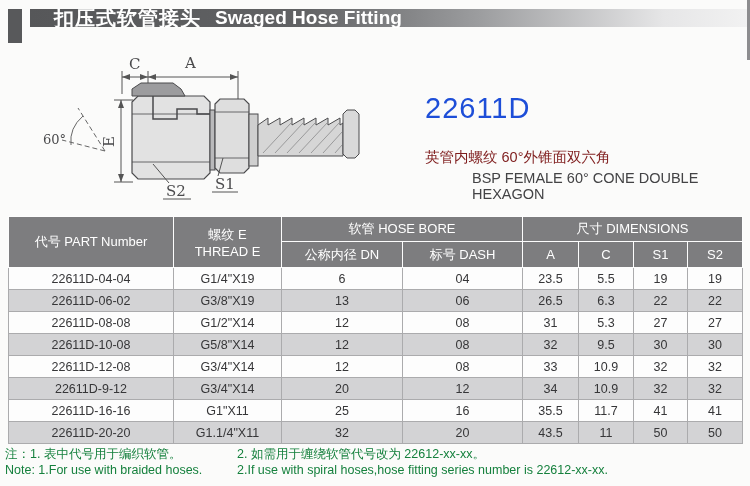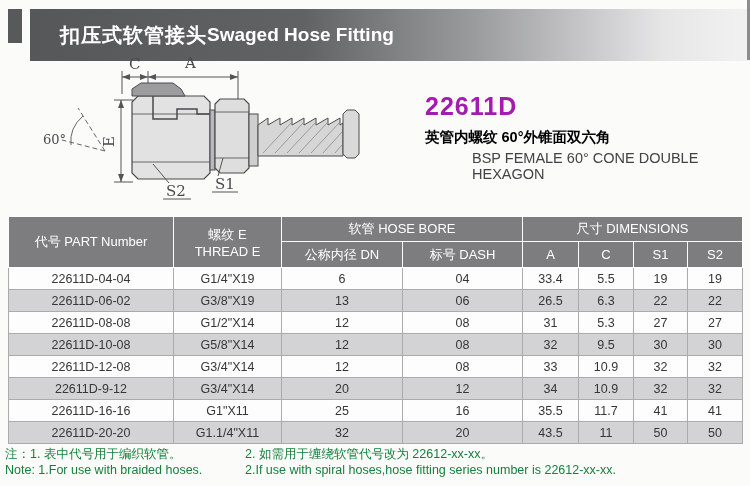--- a/index.html
+++ b/index.html
@@ -14,40 +14,40 @@
   .page { position: absolute; inset: 0; }
 
   
   .title-accent {
     position: absolute; left: 8px; top: 9px;
     width: 14px; height: 34px;
     background: #58595b;
   }
   .title-bar {
     position: absolute; left: 30px; top: 9px; right: 0;
-    height: 52px;
+    height: 18px;
     background: linear-gradient(to right, #565759 0%, #616264 38%, #9b9c9e 62%, #e6e6e7 88%, #f2f2f2 100%);
     display: flex; align-items: center;
-    padding-left: 30px;
+    padding-left: 24px;
     color: #ffffff;
   }
   .title-bar .cn { font-size: 20px; font-weight: bold; letter-spacing: 1px; }
-  .title-bar .en { font-size: 19px; font-weight: bold; }
+  .title-bar .en { font-size: 19px; font-weight: bold; margin-left: 14px; }
   .edge-artifact {
     position: absolute; right: 0; top: 0; width: 3px; height: 60px;
     background: #8d8d8f;
   }
 
   
   .drawing { position: absolute; left: 25px; top: 52px; }
   .drawing text { fill: #4a4a4c; font-family: "DejaVu Serif", serif; }
 
   .product-info { position: absolute; left: 425px; top: 92px; }
-  .product-code { font-size: 25px; font-weight: bold; color: #a21caf; letter-spacing: 1px; }
-  .product-desc-cn { font-size: 14.5px; margin-top: 7px; color: #000000; font-weight: bold; }
+  .product-code { font-size: 29px; font-weight: normal; color: #1d4ed8; letter-spacing: 1px; }
+  .product-desc-cn { font-size: 14.5px; margin-top: 23px; color: #7f1d1d; }
   .product-desc-en { font-size: 14.5px; margin-top: 3px; color: #434345; margin-left: 47px; }
 
   
   table.spec {
     position: absolute; left: 8px; top: 216px;
     width: 734px;
     border-collapse: collapse;
     table-layout: fixed;
     font-size: 12.5px;
   }
@@ -75,21 +75,21 @@
 
   
   .notes {
     position: absolute; left: 5px; top: 446px; right: 6px;
     display: flex;
     font-size: 12.5px;
     color: #15803d;
     line-height: 16px;
   }
   .note-col-1 { width: 232px; }
-  .note-col-2 { flex: 1; margin-left: 8px; }
+  .note-col-2 { flex: 1; }
 </style>
 </head>
 <body>
 
 <div class="page">
 
   <div class="title-accent"></div>
   <div class="title-bar">
     <span class="cn">扣压式软管接头</span>
     <span class="en">Swaged Hose Fitting</span>
@@ -195,21 +195,21 @@
         <th>S1</th>
         <th>S2</th>
       </tr>
     </thead>
     <tbody>
       <tr>
         <td>22611D-04-04</td>
         <td>G1/4"X19</td>
         <td>6</td>
         <td>04</td>
-        <td>33.4</td>
+        <td>23.5</td>
         <td>5.5</td>
         <td>19</td>
         <td>19</td>
       </tr>
       <tr>
         <td>22611D-06-02</td>
         <td>G3/8"X19</td>
         <td>13</td>
         <td>06</td>
         <td>26.5</td>

